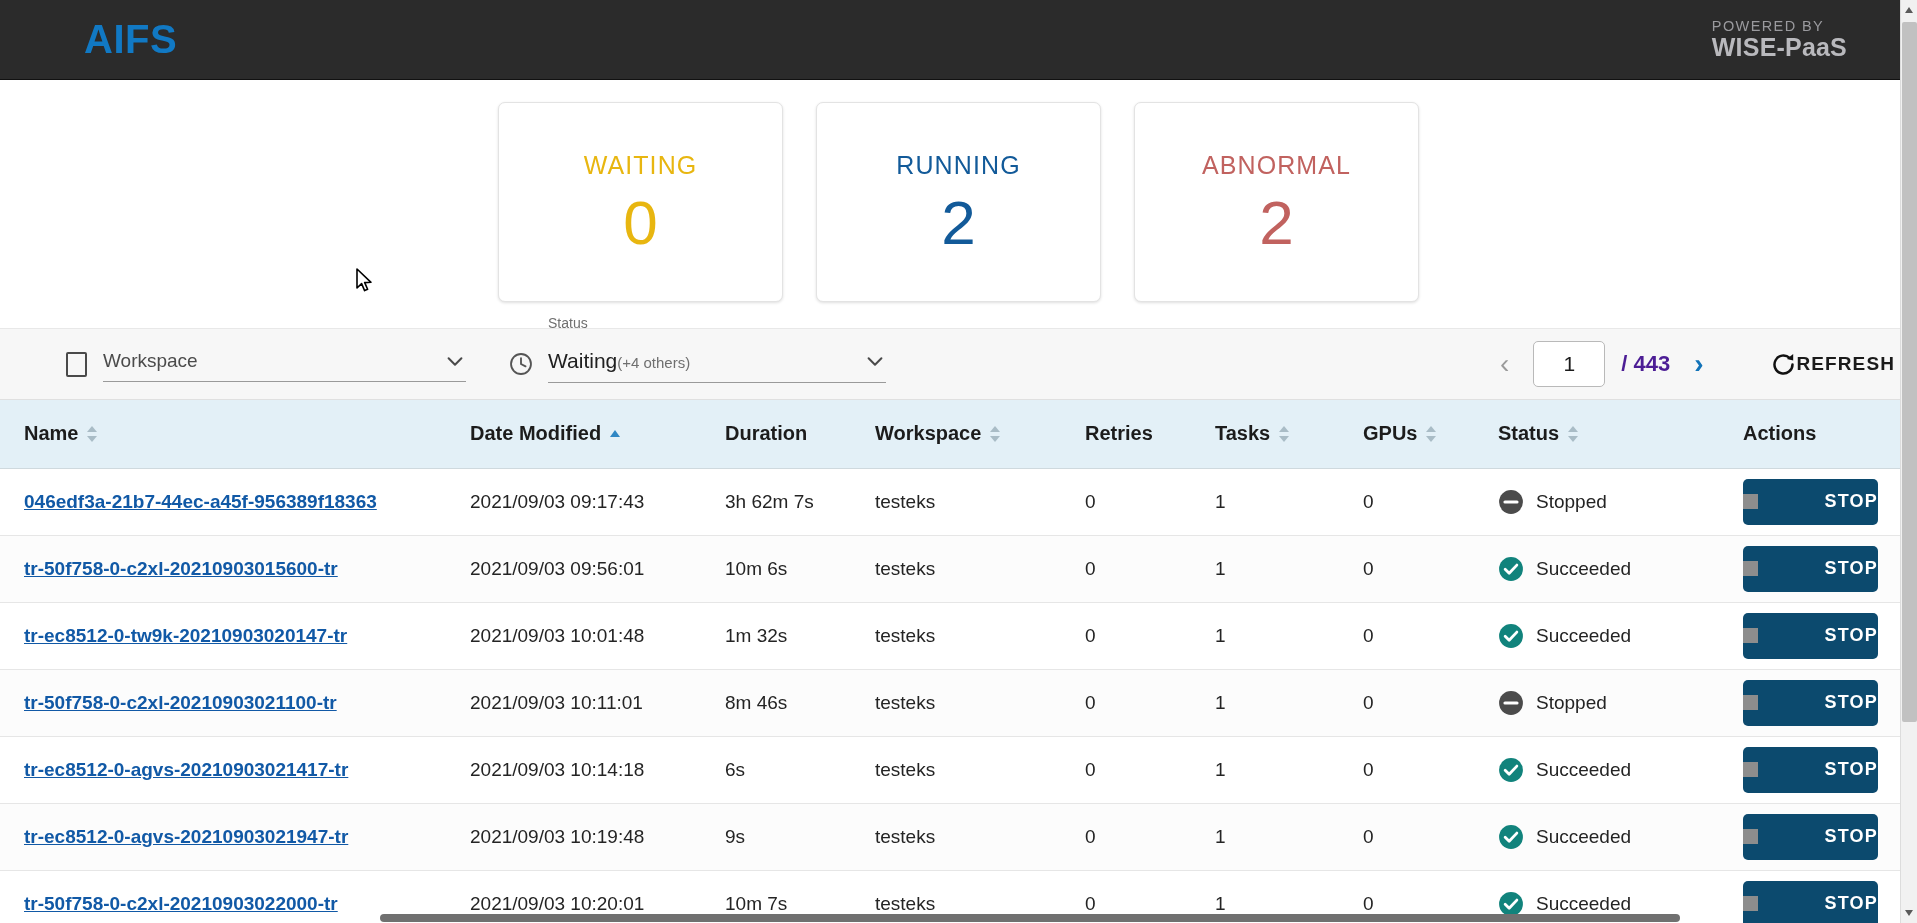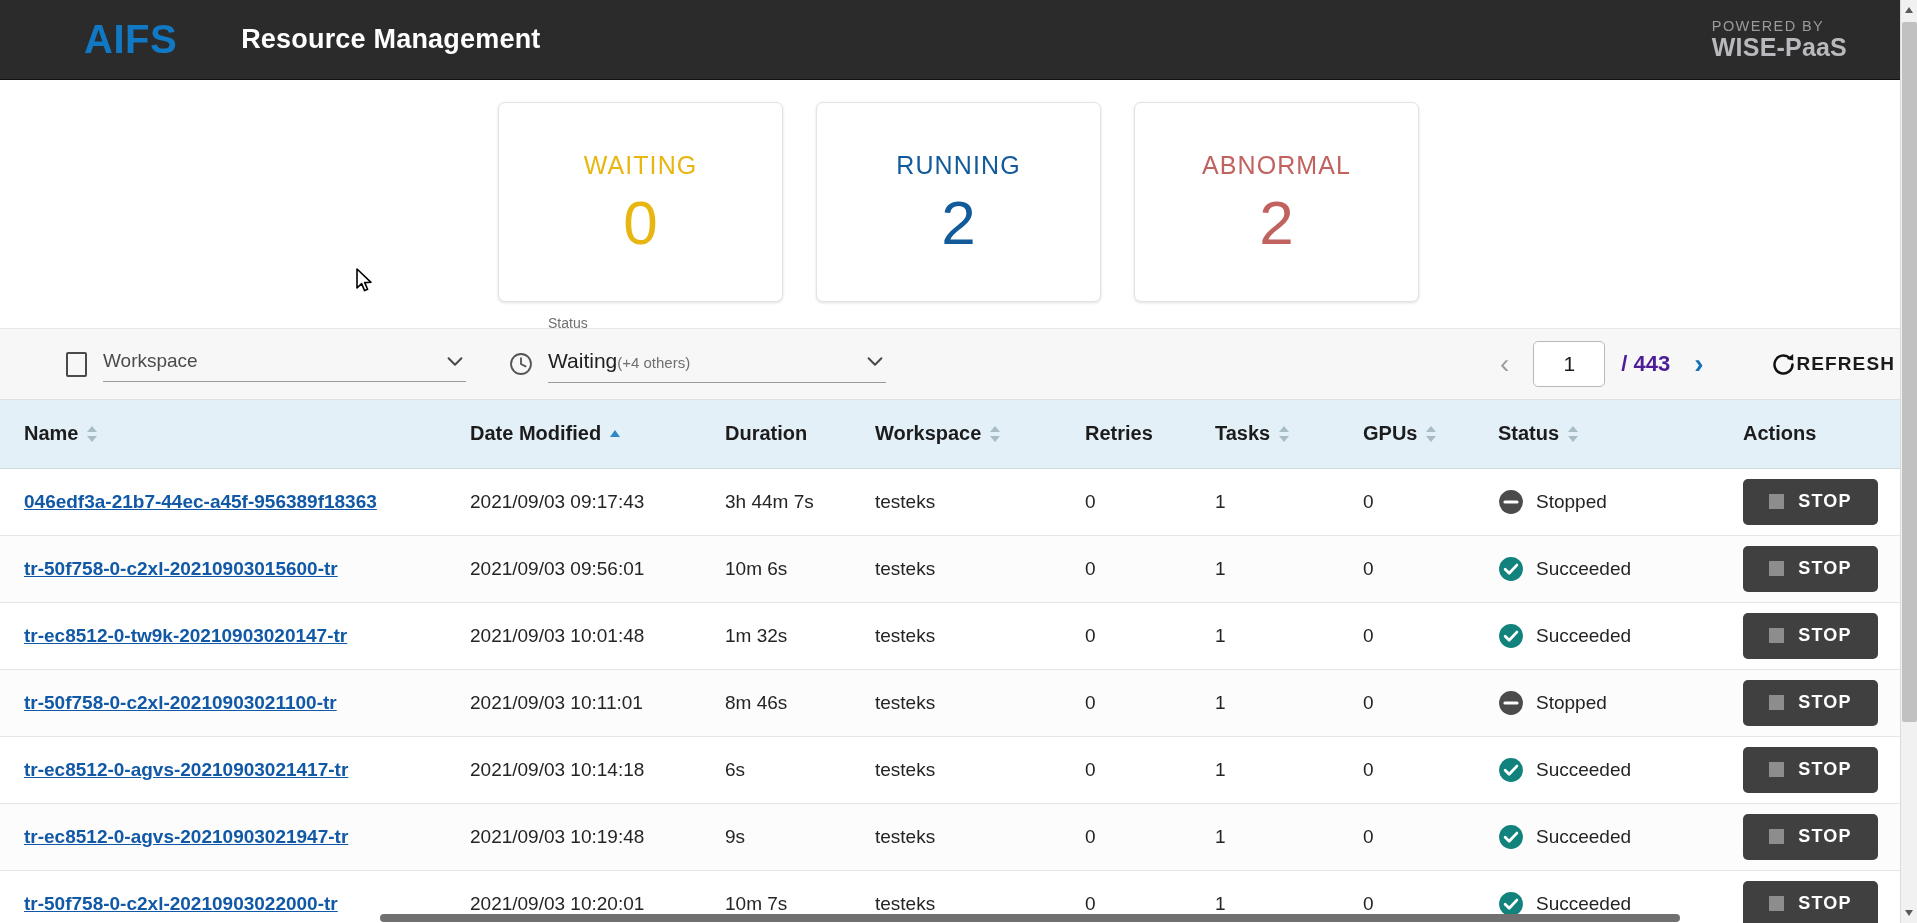--- a/index.html
+++ b/index.html
@@ -240,29 +240,29 @@
     color: #1159a6;
     text-decoration: underline;
     font-weight: bold;
     font-size: 19px;
     cursor: pointer;
   }
   .status-cell { display: flex; align-items: center; gap: 12px; }
   .sicon { width: 26px; height: 26px; flex: 0 0 auto; }
   .stop-btn {
     width: 135px; height: 46px;
-    background: #404040;
+    background: #0c4a6e;
     border: none; border-radius: 5px;
     color: #ffffff;
     font-size: 18px;
     font-weight: bold;
     letter-spacing: 1.2px;
     display: inline-flex;
     align-items: center;
-    justify-content: center;
+    justify-content: space-between;
     gap: 14px;
     cursor: default;
     font-family: "Liberation Sans", sans-serif;
   }
   .stop-sq { width: 15px; height: 15px; background: #8d8d8d; display: inline-block; }
 
   
   .c-name { width: 470px; padding-left: 24px; }
   .c-date { width: 255px; }
   .c-dur  { width: 150px; }
@@ -310,21 +310,20 @@
     width: 1300px; height: 8px;
     background: #707070;
     border-radius: 4px;
   }
 </style>
 </head>
 <body>
 
 <div class="topbar" style="background: rgb(43, 43, 43);">
   <div class="logo" style="color: rgb(17, 121, 196);">AIFS</div>
-  <div class="app-title">Resource Management</div>
   <div class="powered">
     <span class="pb">POWERED BY</span>
     <span class="wp">WISE-PaaS</span>
   </div>
 </div>
 
 <div class="cards">
   <div class="card">
     <div class="card-label" style="color: rgb(232, 182, 16);">WAITING</div>
     <div class="card-value" style="color: rgb(232, 182, 16);">0</div>
@@ -445,21 +444,21 @@
       </th>
       <th class="c-act">
         <span>Actions</span>
       </th>
     </tr>
   </thead>
   <tbody id="tbody">
       <tr>
         <td class="c-name"><span class="name-link">046edf3a-21b7-44ec-a45f-956389f18363</span></td>
         <td class="c-date">2021/09/03 09:17:43</td>
-        <td class="c-dur">3h 44m 7s</td>
+        <td class="c-dur">3h 62m 7s</td>
         <td class="c-ws">testeks</td>
         <td class="c-ret">0</td>
         <td class="c-task">1</td>
         <td class="c-gpu">0</td>
         <td class="c-stat">
           <div class="status-cell">
             <svg class="sicon" viewBox="0 0 24 24">
               <circle cx="12" cy="12" r="11" fill="#4b4b4b"></circle>
               <path d="M6.4 12 L17.6 12" fill="none" stroke="#fff" stroke-width="2.8" stroke-linecap="round"></path>
             </svg>

